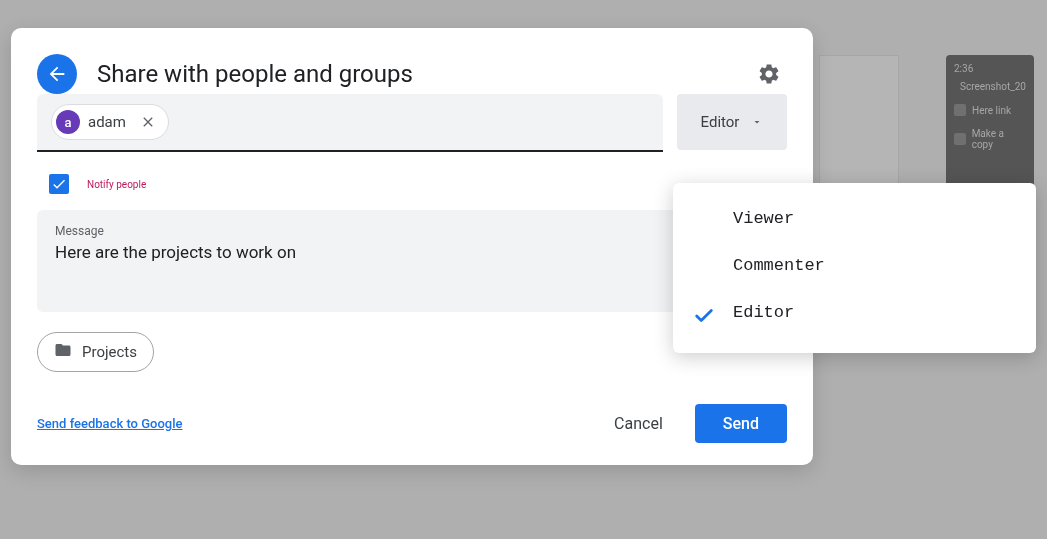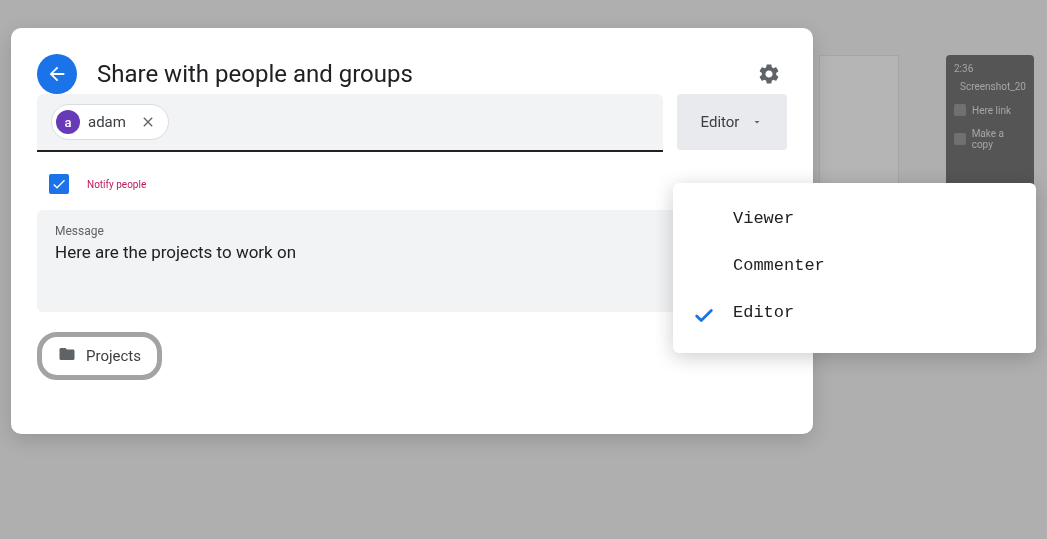--- a/index.html
+++ b/index.html
@@ -195,21 +195,21 @@
       border: none;
       background: transparent;
       width: 100%;
       outline: none;
       font-family: inherit;
     }
     .attachment-chip {
       display: inline-flex;
       align-items: center;
       gap: 10px;
-      border: 5px solid #a3a3a3;
+      border: 1px solid #a3a3a3;
       border-radius: 20px;
       padding: 8px 16px;
       font-size: 15px;
       color: #3c4043;
       margin-bottom: 32px;
     }
     .folder-icon svg { fill: #5f6368; }
     .dialog-footer {
       display: flex;
       align-items: center;
@@ -357,20 +357,26 @@
 
   <div class="attachment-chip">
     <span class="folder-icon">
       <svg width="18" height="18" viewBox="0 0 24 24">
           <path d="M10 4H4c-1.1 0-2 .9-2 2v12c0 1.1.9 2 2 2h16c1.1 0 2-.9 2-2V8c0-1.1-.9-2-2-2h-8l-2-2z"></path>
         </svg>
     </span>
     <span>Projects</span>
   </div>
 
+  <div class="dialog-footer">
+    <a class="feedback-link">Send feedback to Google</a>
+    <div class="footer-spacer"></div>
+    <div class="cancel-button">Cancel</div>
+    <div class="send-button">Send</div>
+  </div>
 </div>
 
 <div class="dropdown-menu">
   <div class="dropdown-item">
     <div class="dropdown-check"></div>
     <div class="dropdown-content">
       <div class="dropdown-label">Viewer</div>
     </div>
   </div>
   <div class="dropdown-item">

